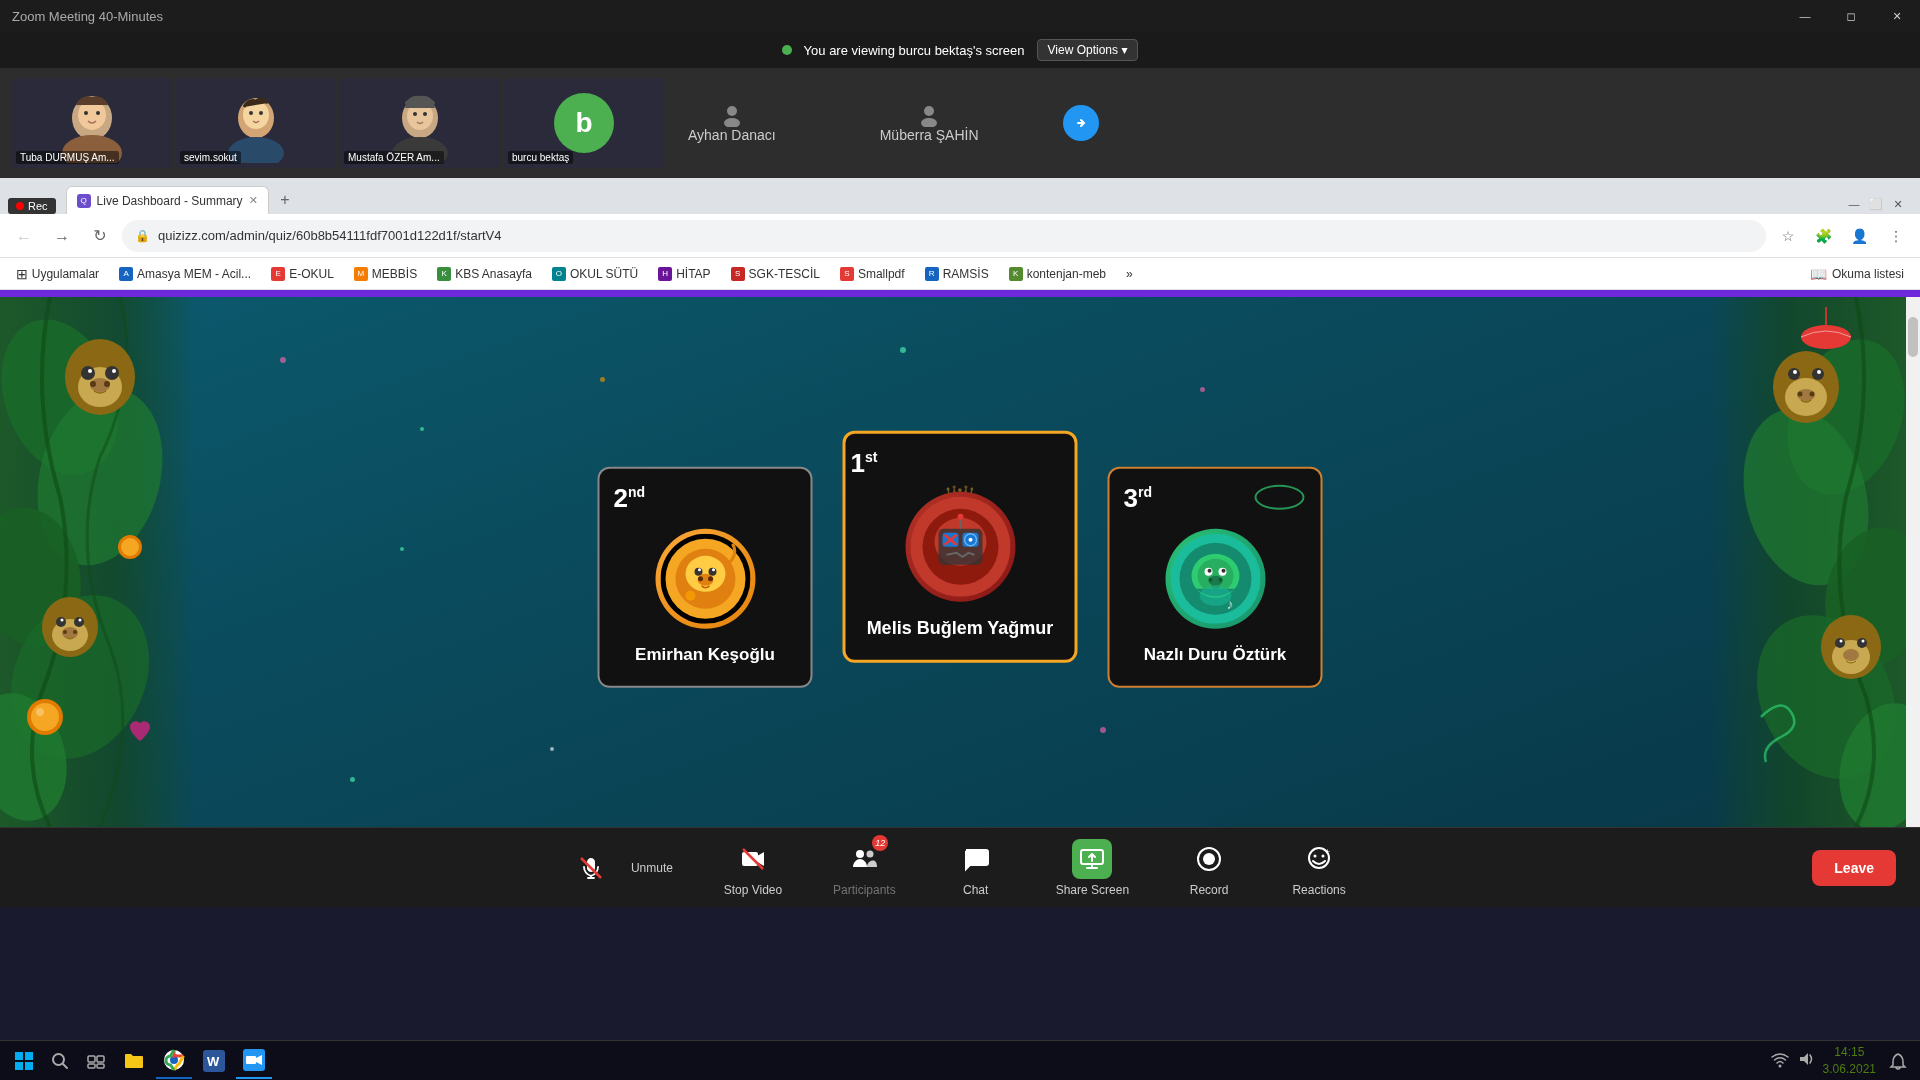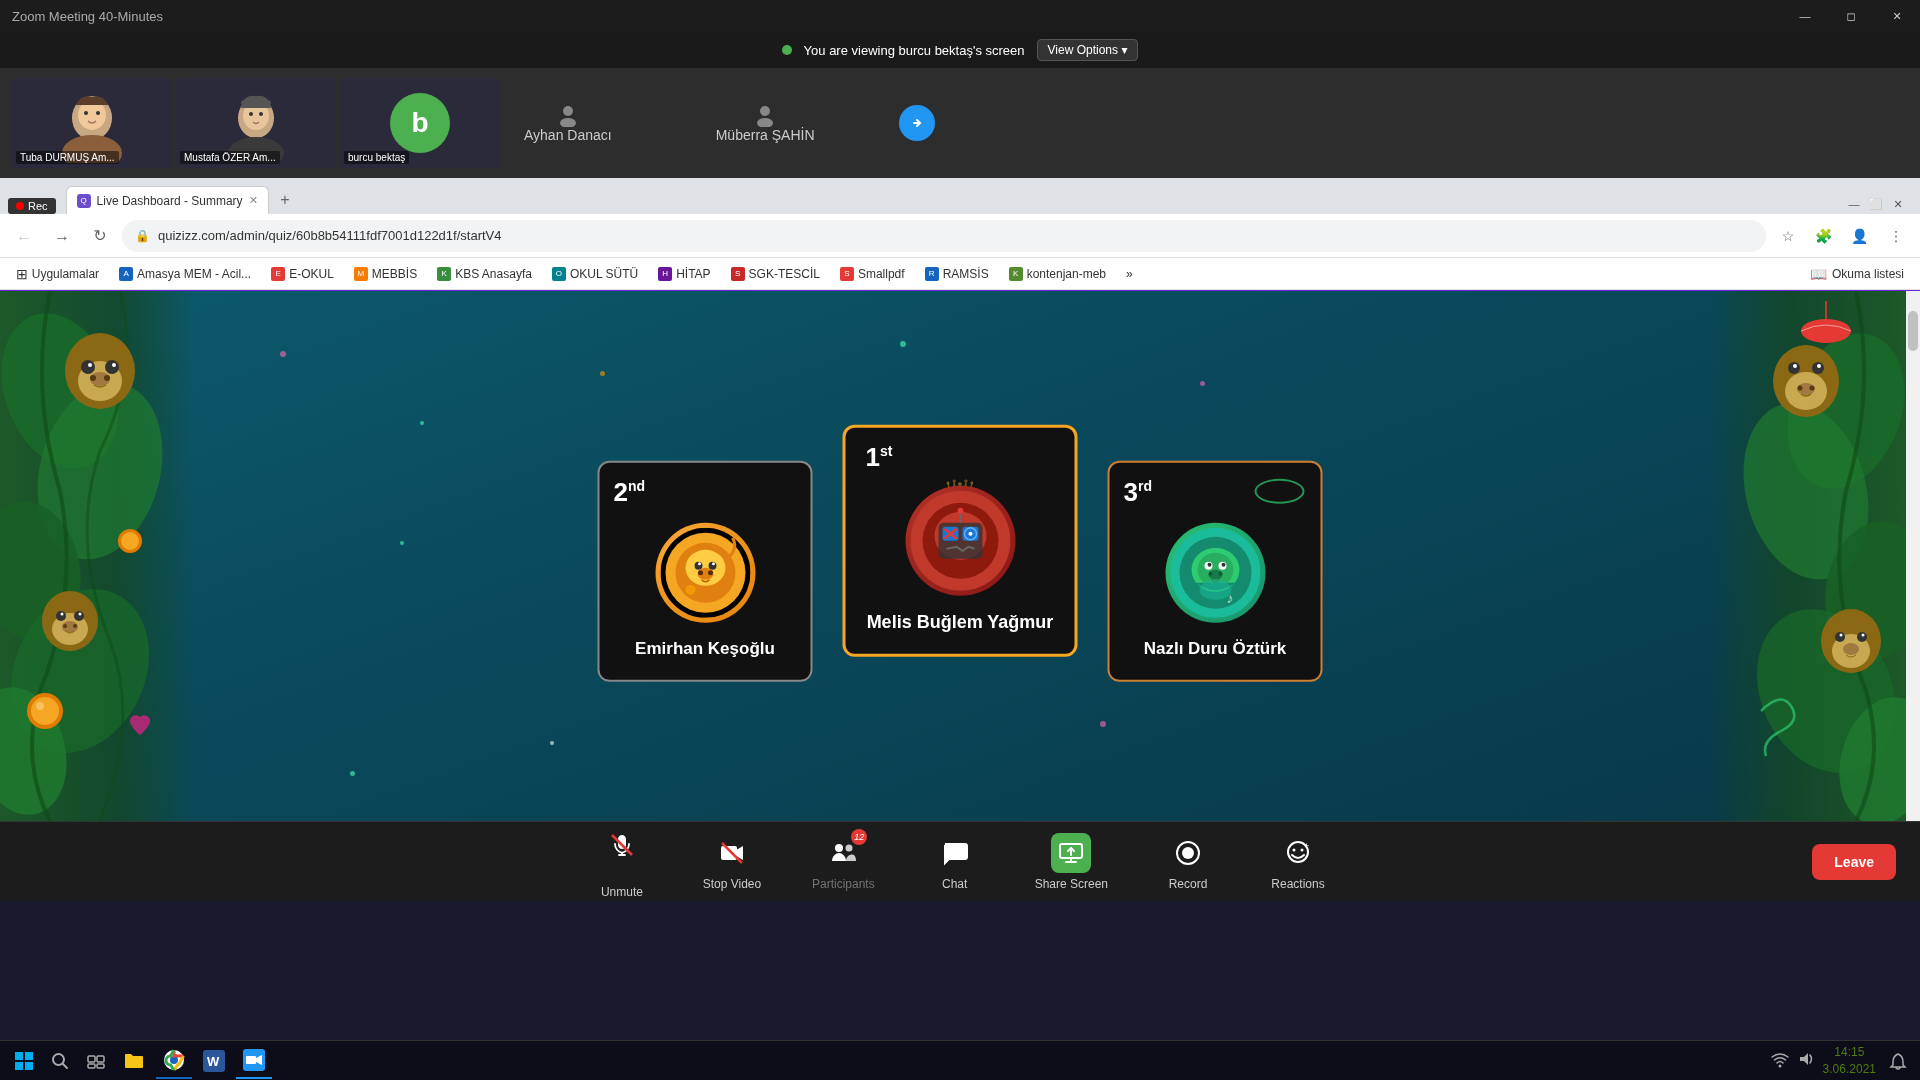--- a/index.html
+++ b/index.html
@@ -53,21 +53,21 @@
       color: #ccc; font-size: 14px; text-align: center;
     }
     .blue-circle-btn {
       width: 36px; height: 36px; background: #2196f3; border-radius: 50%;
       display: flex; align-items: center; justify-content: center; cursor: pointer;
       margin-left: auto;
     }
 
     
     .browser-chrome {
-      width: 100%; background: #f1f3f4; border-bottom: 1px solid #6d28d9; text-align: center;
+      width: 100%; background: #f1f3f4; border-bottom: 7px solid #6d28d9; text-align: center;
     }
     .browser-tabs-bar {
       height: 36px; background: #dee1e6; display: flex; align-items: flex-end; padding: 0 8px; gap: 2px;
     }
     .browser-tab {
       height: 28px; background: #f8f9fa; border-radius: 6px 6px 0 0;
       display: flex; align-items: center; padding: 0 10px; gap: 6px;
       font-size: 12px; color: #333; min-width: 200px; max-width: 260px;
       border: 1px solid #ccc; border-bottom: none; cursor: pointer;
     }
@@ -204,20 +204,34 @@
         <ellipse cx="40" cy="35" rx="20" ry="22" fill="#c8a882"></ellipse>
         <ellipse cx="40" cy="70" rx="30" ry="18" fill="#8B5E3C"></ellipse>
         <ellipse cx="40" cy="32" rx="14" ry="15" fill="#f0c89a"></ellipse>
         <circle cx="34" cy="30" r="2" fill="#333"></circle>
         <circle cx="46" cy="30" r="2" fill="#333"></circle>
         <path d="M36,38 Q40,42 44,38" stroke="#a07060" stroke-width="1.5" fill="none"></path>
         <path d="M25,22 Q30,12 40,15 Q50,12 55,22" stroke="#5a3e2b" stroke-width="2" fill="#5a3e2b"></path>
       </svg>
     </div>
     <div class="name-label">Tuba DURMUŞ Am...</div>
+  </div>
+  <div class="participant-tile">
+    <div class="cam-bg">
+      <svg width="80" height="80" viewBox="0 0 80 80">
+        <ellipse cx="40" cy="35" rx="18" ry="20" fill="#d4a574"></ellipse>
+        <ellipse cx="40" cy="70" rx="28" ry="16" fill="#2a4a6a"></ellipse>
+        <ellipse cx="40" cy="32" rx="13" ry="14" fill="#f5d5a0"></ellipse>
+        <circle cx="35" cy="30" r="2" fill="#333"></circle>
+        <circle cx="45" cy="30" r="2" fill="#333"></circle>
+        <path d="M37,38 Q40,41 43,38" stroke="#a07060" stroke-width="1.5" fill="none"></path>
+        <path d="M28,24 Q32,16 40,18 Q46,14 52,20" stroke="#3a2a1a" stroke-width="3" fill="#3a2a1a"></path>
+      </svg>
+    </div>
+    <div class="name-label">sevim.sokut</div>
   </div>
   <div class="participant-tile">
     <div class="cam-bg">
       <svg width="80" height="80" viewBox="0 0 80 80">
         <ellipse cx="40" cy="35" rx="18" ry="20" fill="#c8a882"></ellipse>
         <ellipse cx="40" cy="70" rx="28" ry="16" fill="#3a3a3a"></ellipse>
         <ellipse cx="40" cy="33" rx="13" ry="14" fill="#e8c59a"></ellipse>
         <circle cx="35" cy="31" r="2" fill="#333"></circle>
         <circle cx="45" cy="31" r="2" fill="#333"></circle>
         <path d="M37,39 Q40,42 43,39" stroke="#a07060" stroke-width="1.5" fill="none"></path>
@@ -486,21 +500,21 @@
 
           <path d="M68,30 Q78,20 72,10" stroke="#e08010" stroke-width="3" fill="none"></path>
 
           <circle cx="30" cy="62" r="5" fill="#ffaa00" opacity="0.6"></circle>
         </svg>
       </div>
       <div class="player-name" style="font-size:17px;font-weight:600;color:#fff;margin-top:6px;line-height:1.3;">Emirhan Keşoğlu</div>
     </div>
 
     <div class="podium-card first" style="background:#111;border-radius:12px;padding:20px 16px;width:235px;text-align:center;position:relative;border:3px solid #f5a623;transform:translateY(-25px);">
-      <div class="rank-label" style="position:absolute;top:14px;left:20px;font-size:26px;font-weight:bold;color:#fff;">
+      <div class="rank-label" style="position:absolute;top:14px;left:5px;font-size:26px;font-weight:bold;color:#fff;">
         <span>1</span><sup style="font-size:14px;">st</sup>
       </div>
 
       <div style="position:absolute;top:50px;left:50%;transform:translateX(-50%);font-size:24px;opacity:0.4;">👑</div>
       <div style="width:110px;height:110px;border-radius:50%;margin:38px auto 15px;background:radial-gradient(circle at 35% 35%,#c0392b,#7f1212);display:flex;align-items:center;justify-content:center;overflow:hidden;position:relative;">
         <svg width="100" height="100" viewBox="0 0 100 100">
           <circle cx="50" cy="50" r="50" fill="#c0392b"></circle>
           <ellipse cx="50" cy="50" rx="38" ry="38" fill="#8e1a0e"></ellipse>
           <ellipse cx="50" cy="45" rx="26" ry="24" fill="#c0392b"></ellipse>
 
@@ -555,21 +569,21 @@
 
   </div>
 
   <div class="quizizz-scrollbar" style="position:absolute;right:0;top:0;bottom:0;width:14px;background:#f1f1f1;z-index:20;">
     <div class="scrollbar-thumb" style="width:10px;height:40px;background:#c1c1c1;border-radius:5px;margin:0 auto;margin-top:20px;"></div>
   </div>
 </div>
 
 <div style="width:100%;height:80px;background:#1c1c1c;display:flex;align-items:center;justify-content:center;gap:50px;border-top:1px solid #333;position:relative;">
 
-  <div class="bottom-btn" style="display:flex;flex-direction:column;align-items:center;gap:20px;color:#fff;cursor:pointer;">
+  <div class="bottom-btn" style="display:flex;flex-direction:row;align-items:center;gap:20px;color:#fff;cursor:pointer;">
     <div style="width:40px;height:40px;display:flex;align-items:center;justify-content:center;">
       <svg width="28" height="28" viewBox="0 0 28 28" fill="none">
         <path d="M14 4 C11.8 4 10 5.8 10 8 L10 14 C10 16.2 11.8 18 14 18 C16.2 18 18 16.2 18 14 L18 8 C18 5.8 16.2 4 14 4 Z" fill="#fff"></path>
         <path d="M7 13 C7 17.4 10.1 21.1 14 21.9 L14 24 M14 24 L11 24 M14 24 L17 24 M14 21.9 C17.9 21.1 21 17.4 21 13" stroke="#fff" stroke-width="1.8" fill="none" stroke-linecap="round"></path>
 
         <line x1="4" y1="4" x2="24" y2="24" stroke="#e53935" stroke-width="2.5"></line>
       </svg>
     </div>
     <span style="font-size:12px;color:#ccc;">Unmute</span>
   </div>

